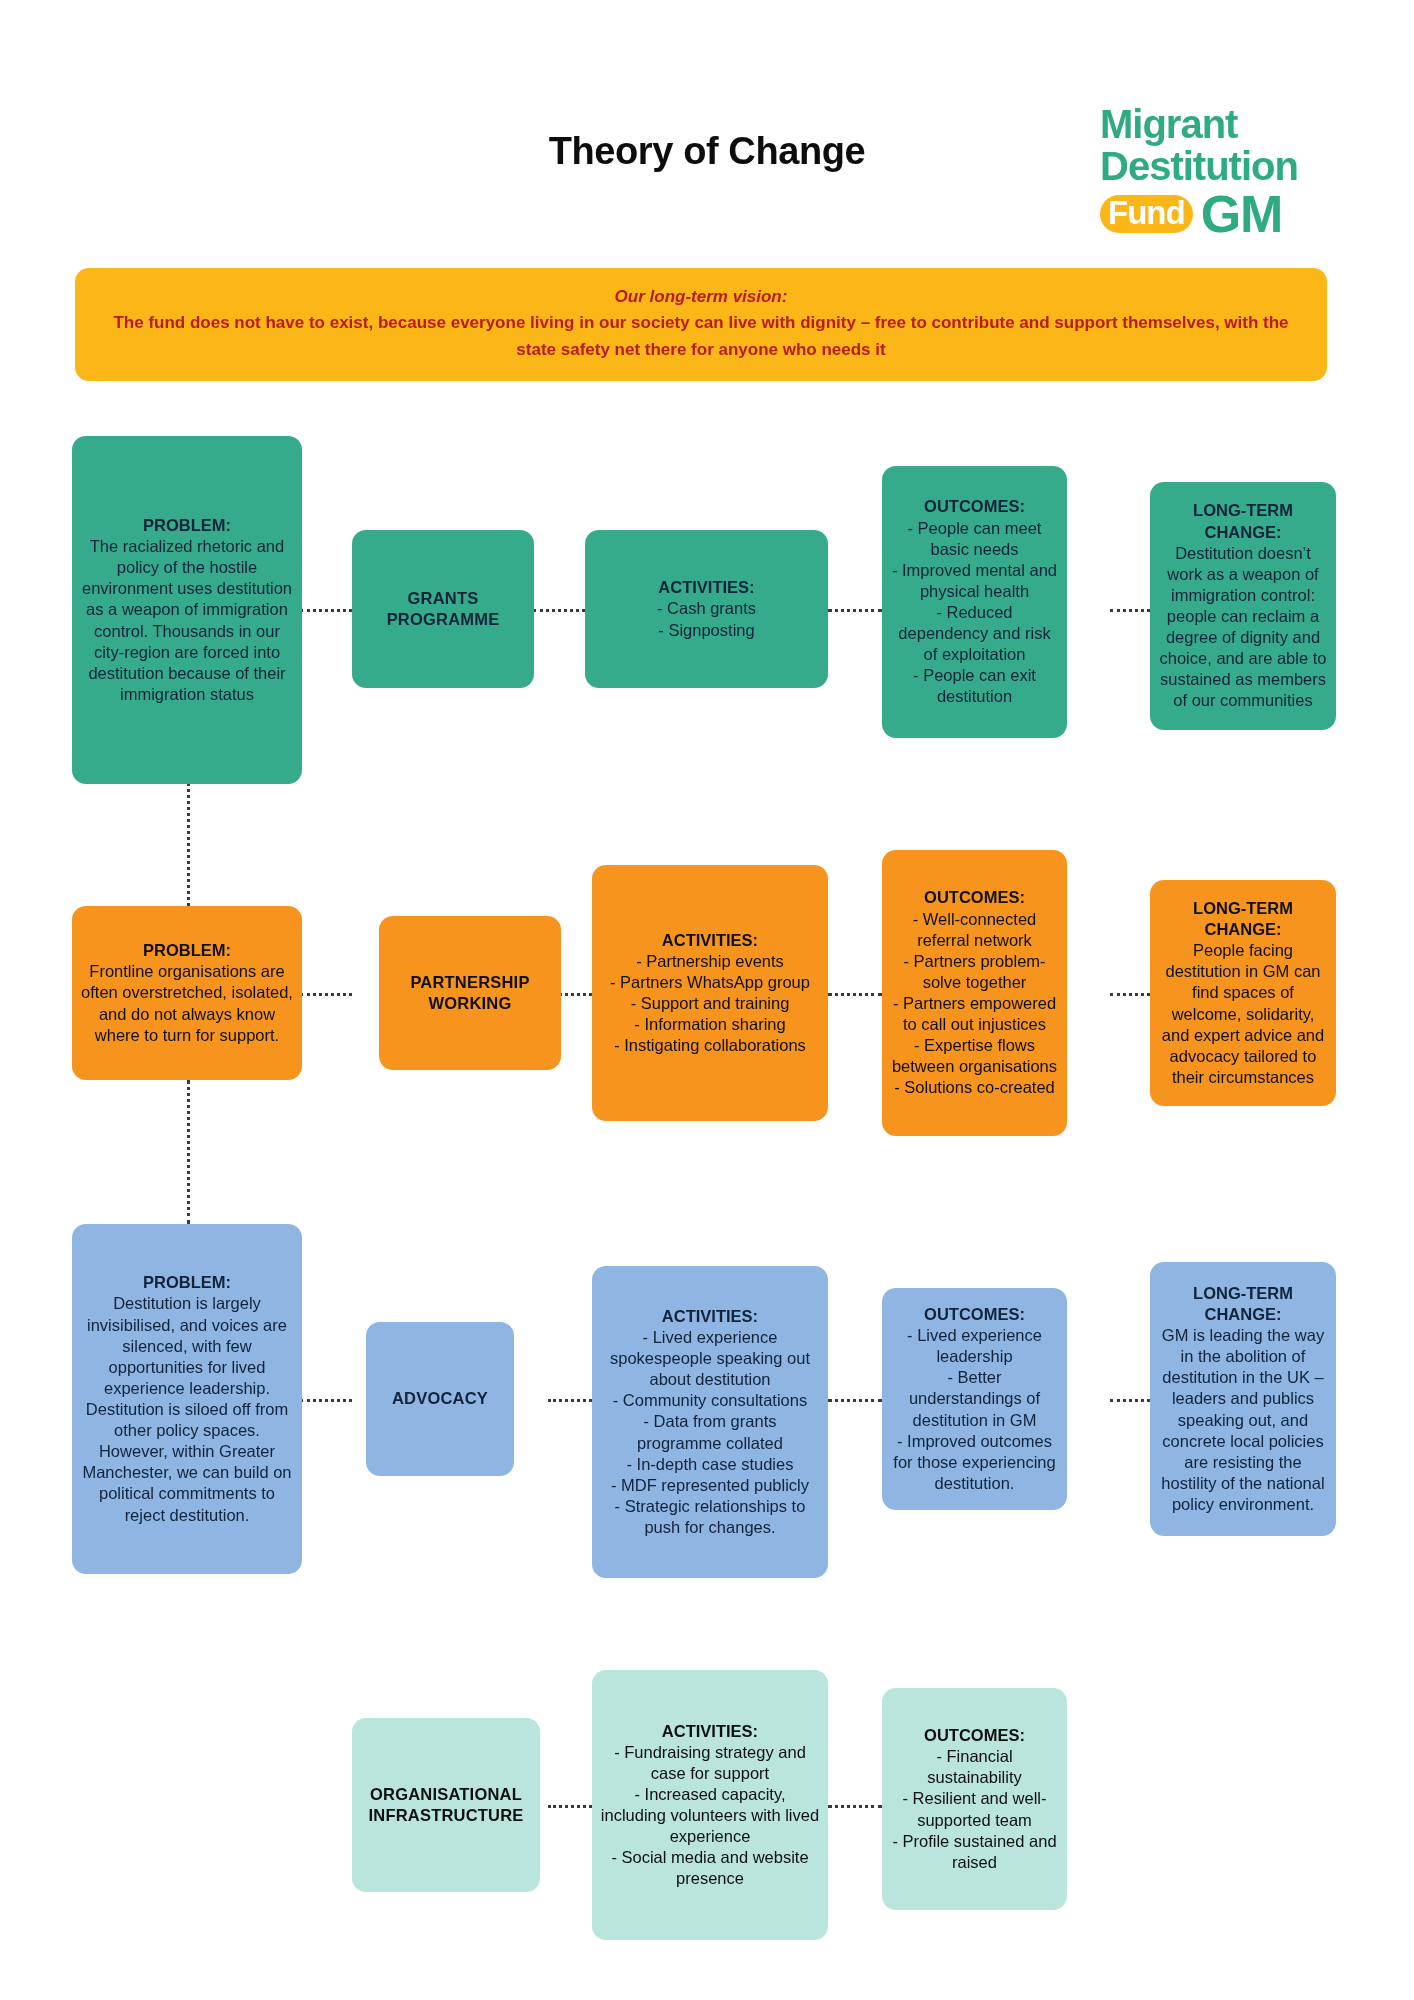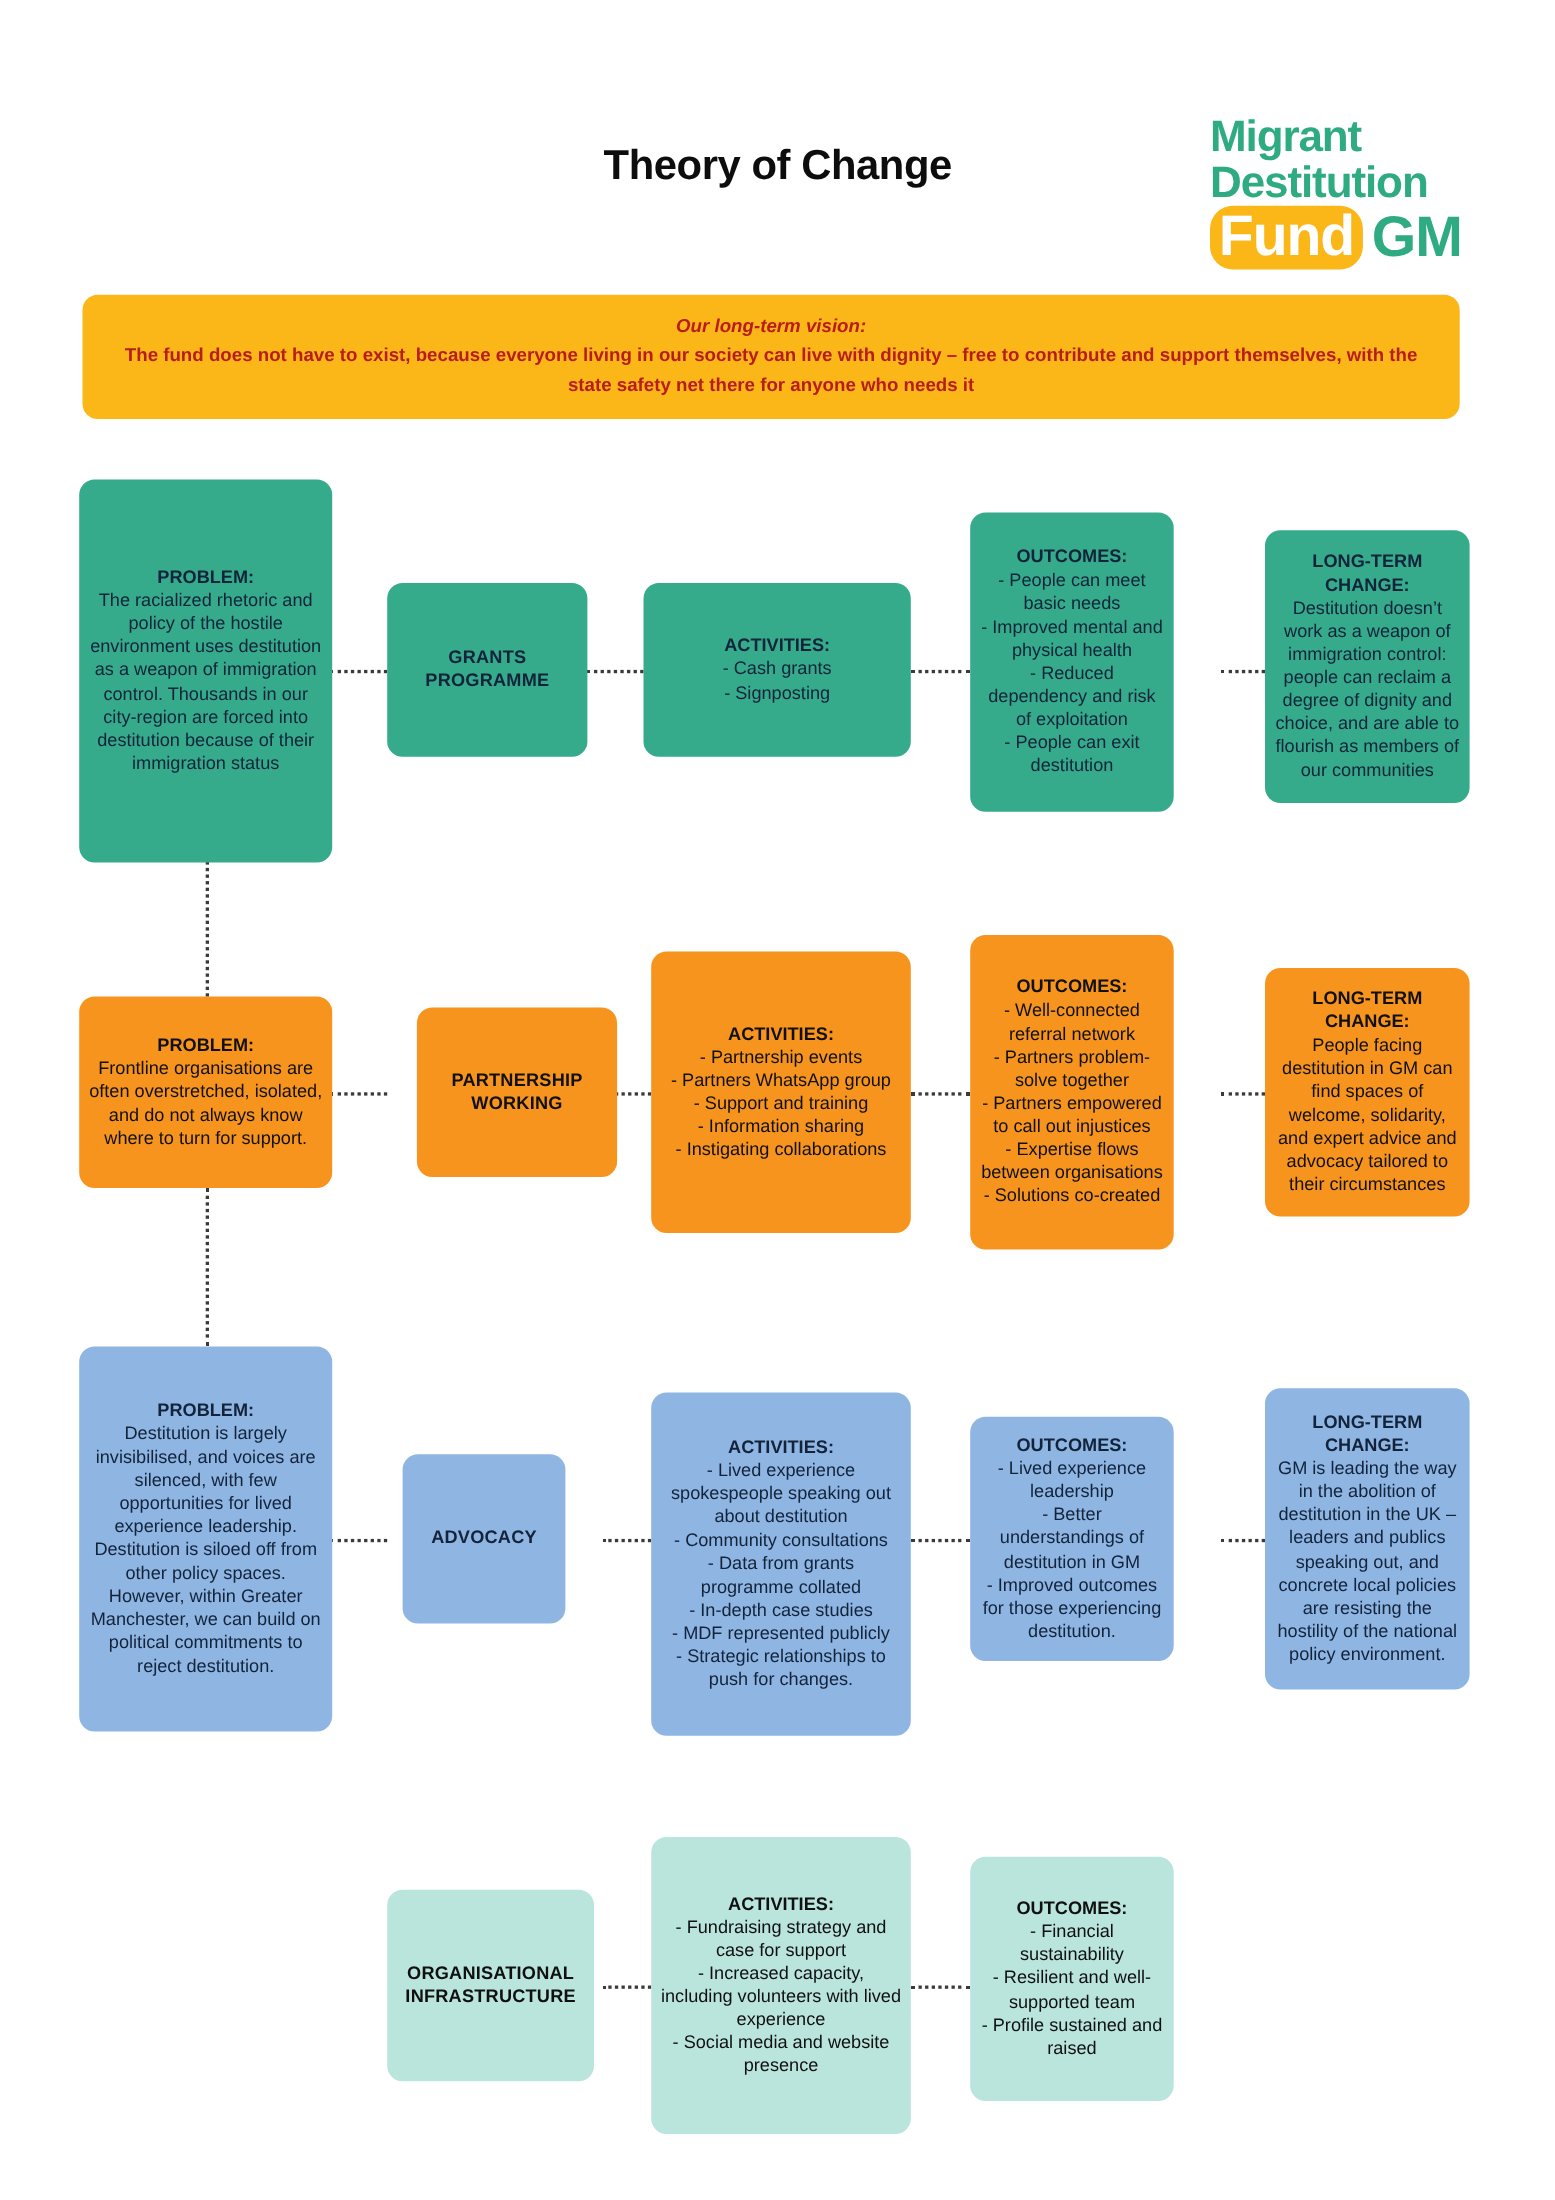--- a/index.html
+++ b/index.html
@@ -46,21 +46,21 @@
     white-space: nowrap;
   }
   #logo .logo-line3 {
     display: flex;
     align-items: center;
     gap: 8px;
   }
   #logo .logo-fund {
     background: #fbb618;
     color: #ffffff;
-    font-size: 52px;
+    font-size: 33px;
     font-weight: bold;
     padding: 1px 8px 3px 8px;
     letter-spacing: -1px;
     border-radius: 21px;
   }
   #logo .logo-gm {
     font-size: 52px;
     font-weight: bold;
     color: #2fab82;
     letter-spacing: -1px;
@@ -220,21 +220,21 @@
       <span class="node-body">- People can meet basic needs
 - Improved mental and physical health
 - Reduced dependency and risk of exploitation
 - People can exit destitution</span>
     </div>
   </div>
 
   <div class="node stream-grants" style="left:1150px; top:482px; width:186px; height:248px;">
     <div class="node-inner">
       <span class="node-heading">LONG-TERM CHANGE:</span>
-      <span class="node-body">Destitution doesn’t work as a weapon of immigration control: people can reclaim a degree of dignity and choice, and are able to flourish as members of our communities</span>
+      <span class="node-body">Destitution doesn’t work as a weapon of immigration control: people can reclaim a degree of dignity and choice, and are able to sustained as members of our communities</span>
     </div>
   </div>
 
   <div class="node stream-partner" style="left:72px; top:906px; width:230px; height:174px;">
     <div class="node-inner">
       <span class="node-heading">PROBLEM:</span>
       <span class="node-body">Frontline organisations are often overstretched, isolated, and do not always know where to turn for support.</span>
     </div>
   </div>
 

